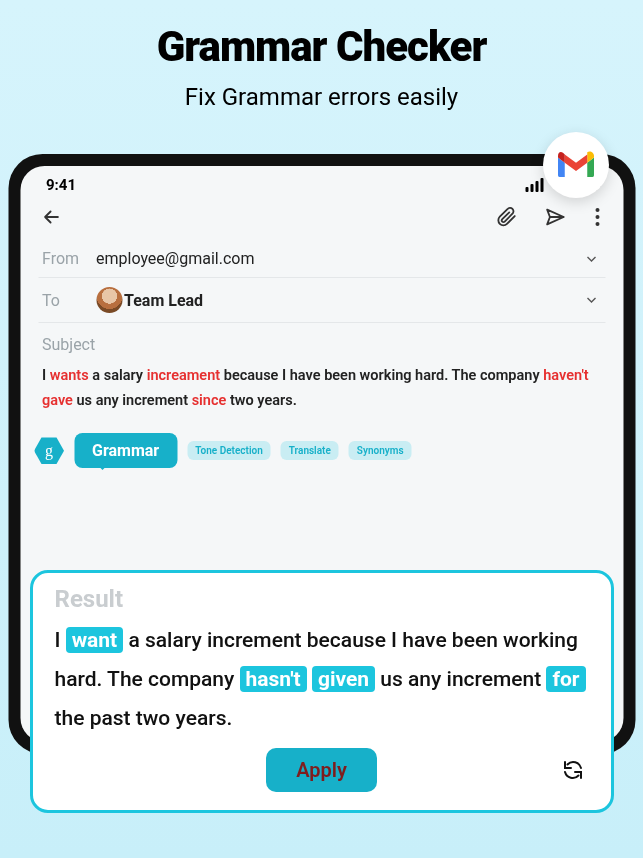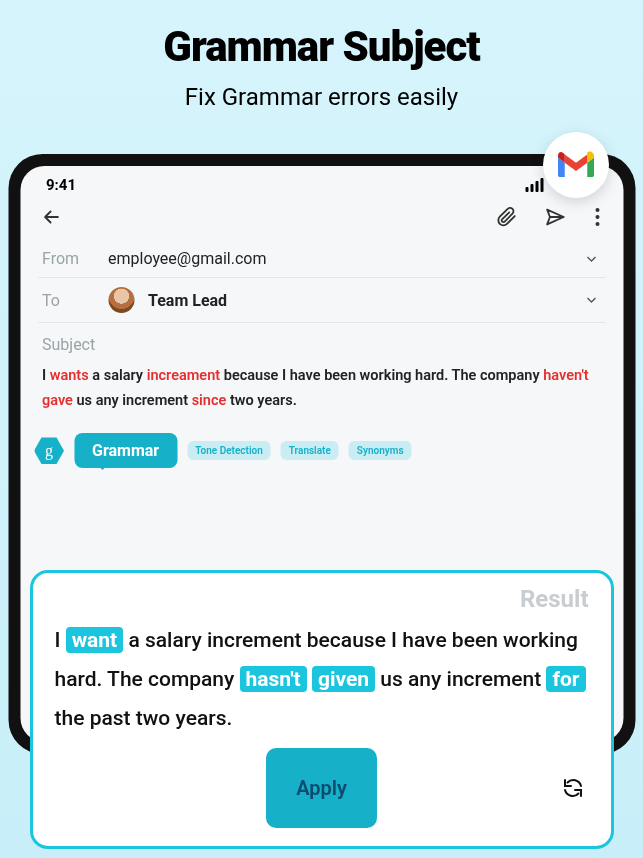--- a/index.html
+++ b/index.html
@@ -16,50 +16,50 @@
 .bars span:nth-child(1){height:5px}.bars span:nth-child(2){height:8px}.bars span:nth-child(3){height:11px}.bars span:nth-child(4){height:14px}
 .wifi-icn{width:16px;height:16px}
 .batt{width:26px;height:12px;border:1.5px solid #000;border-radius:3px;position:relative}
 .batt::after{content:"";position:absolute;right:-4px;top:2px;width:2px;height:5px;background:#000;border-radius:0 1px 1px 0}
 .batt-fill{width:100%;height:100%;background:#000;border-radius:1px}
 .toolbar{display:flex;justify-content:space-between;align-items:center;padding:8px 20px 12px}
 .toolbar-right{display:flex;align-items:center;gap:26px}
 .icn{width:22px;height:22px;fill:none;stroke:#333;stroke-width:2;stroke-linecap:round;stroke-linejoin:round}
 .dots{display:flex;flex-direction:column;gap:3px;padding:0 4px}
 .dots span{width:4px;height:4px;background:#333;border-radius:50%}
-.field{display:flex;align-items:center;padding:9px 22px;gap:14px;position:relative}
+.field{display:flex;align-items:center;padding:9px 22px;gap:2px;position:relative}
 .field-label{color:#9aa3a8;font-size:16px;width:52px}
 .field-value{font-size:16px;color:#222}
 .field-value.bold{font-weight:700}
 .chev{position:absolute;right:24px;width:16px;height:16px;stroke:#555;stroke-width:2;fill:none}
 .avatar{width:26px;height:26px;border-radius:50%;background:radial-gradient(circle at 50% 35%,#e8c6a7 35%,#b86f3f 36% 60%,#7a4a26 61%);flex-shrink:0}
 .hr{height:1px;background:#e4e7e9;margin:0 18px}
 .subject{padding:12px 22px 2px;color:#9aa3a8;font-size:16px}
 .body-text{padding:8px 22px 14px;font-size:14.5px;color:#222;line-height:1.7;font-weight:600}
 .err{color:#e63030}
 .chips-row{display:flex;align-items:center;gap:10px;padding:6px 14px}
 .hex{width:30px;height:30px;background:#17b0c9;clip-path:polygon(25% 6%,75% 6%,100% 50%,75% 94%,25% 94%,0 50%);display:flex;align-items:center;justify-content:center;color:#fff;font-size:16px;font-family:serif}
 .chip{background:#17b0c9;color:#fff;font-size:16px;font-weight:700;padding:8px 18px;border-radius:8px;position:relative}
 .chip::after{content:"";position:absolute;bottom:-8px;left:22px;border:6px solid transparent;border-top-color:#17b0c9}
 .chip-sm{background:#c9edf3;color:#17b0c9;font-size:10px;font-weight:600;padding:4px 8px;border-radius:6px}
 .gmail-badge{position:absolute;top:132px;right:34px;width:66px;height:66px;background:#fff;border-radius:50%;box-shadow:0 4px 14px rgba(0,0,0,.15);display:flex;align-items:center;justify-content:center;z-index:5}
 .gmail-badge svg{width:40px;height:30px}
 .result-card{position:absolute;top:570px;left:50%;transform:translateX(-50%);width:584px;background:#fff;border:3px solid #1cc5de;border-radius:18px;padding:12px 22px 18px;z-index:6}
-.result-title{text-align:right;color:#c9cdd0;font-size:24px;font-weight:700;margin-bottom:8px}
+.result-title{text-align:left;color:#c9cdd0;font-size:24px;font-weight:700;margin-bottom:8px}
 .result-text{font-size:21px;line-height:1.85;color:#111;font-weight:500}
 .hl{background:#1cc5de;color:#fff;font-weight:700;border-radius:4px;padding:1px 6px}
 .result-footer{display:flex;justify-content:center;align-items:center;margin-top:10px;position:relative}
-.apply-btn{background:#17b0c9;color:#0c4a6e;font-size:20px;font-weight:600;border:none;border-radius:10px;padding:28px 30px;cursor:pointer}
+.apply-btn{background:#17b0c9;color:#7f1d1d;font-size:20px;font-weight:600;border:none;border-radius:10px;padding:10px 30px;cursor:pointer}
 .refresh{position:absolute;right:4px;width:24px;height:24px;stroke:#111;stroke-width:2;fill:none}
 </style>
 </head>
 <body>
 
 <div class="hero">
-  <h1>Grammar Subject</h1>
+  <h1>Grammar Checker</h1>
   <p>Fix Grammar errors easily</p>
 </div>
 
 <div class="gmail-badge">
   <svg viewBox="0 0 52 40">
     <path d="M4 36h7V17L2 10v22c0 2.2 0 4 2 4z" fill="#4285F4"></path>
     <path d="M41 36h7c2 0 2-1.8 2-4V10l-9 7v19z" fill="#34A853"></path>
     <path d="M41 6v11l9-7V8c0-5-5.5-7.8-9-5l0 3z" fill="#FBBC05"></path>
     <path d="M11 17V6l15 11 15-11v11L26 28 11 17z" fill="#EA4335"></path>
     <path d="M2 8v2l9 7V6L9 4C5.5 1.2 2 3 2 8z" fill="#C5221F"></path>

